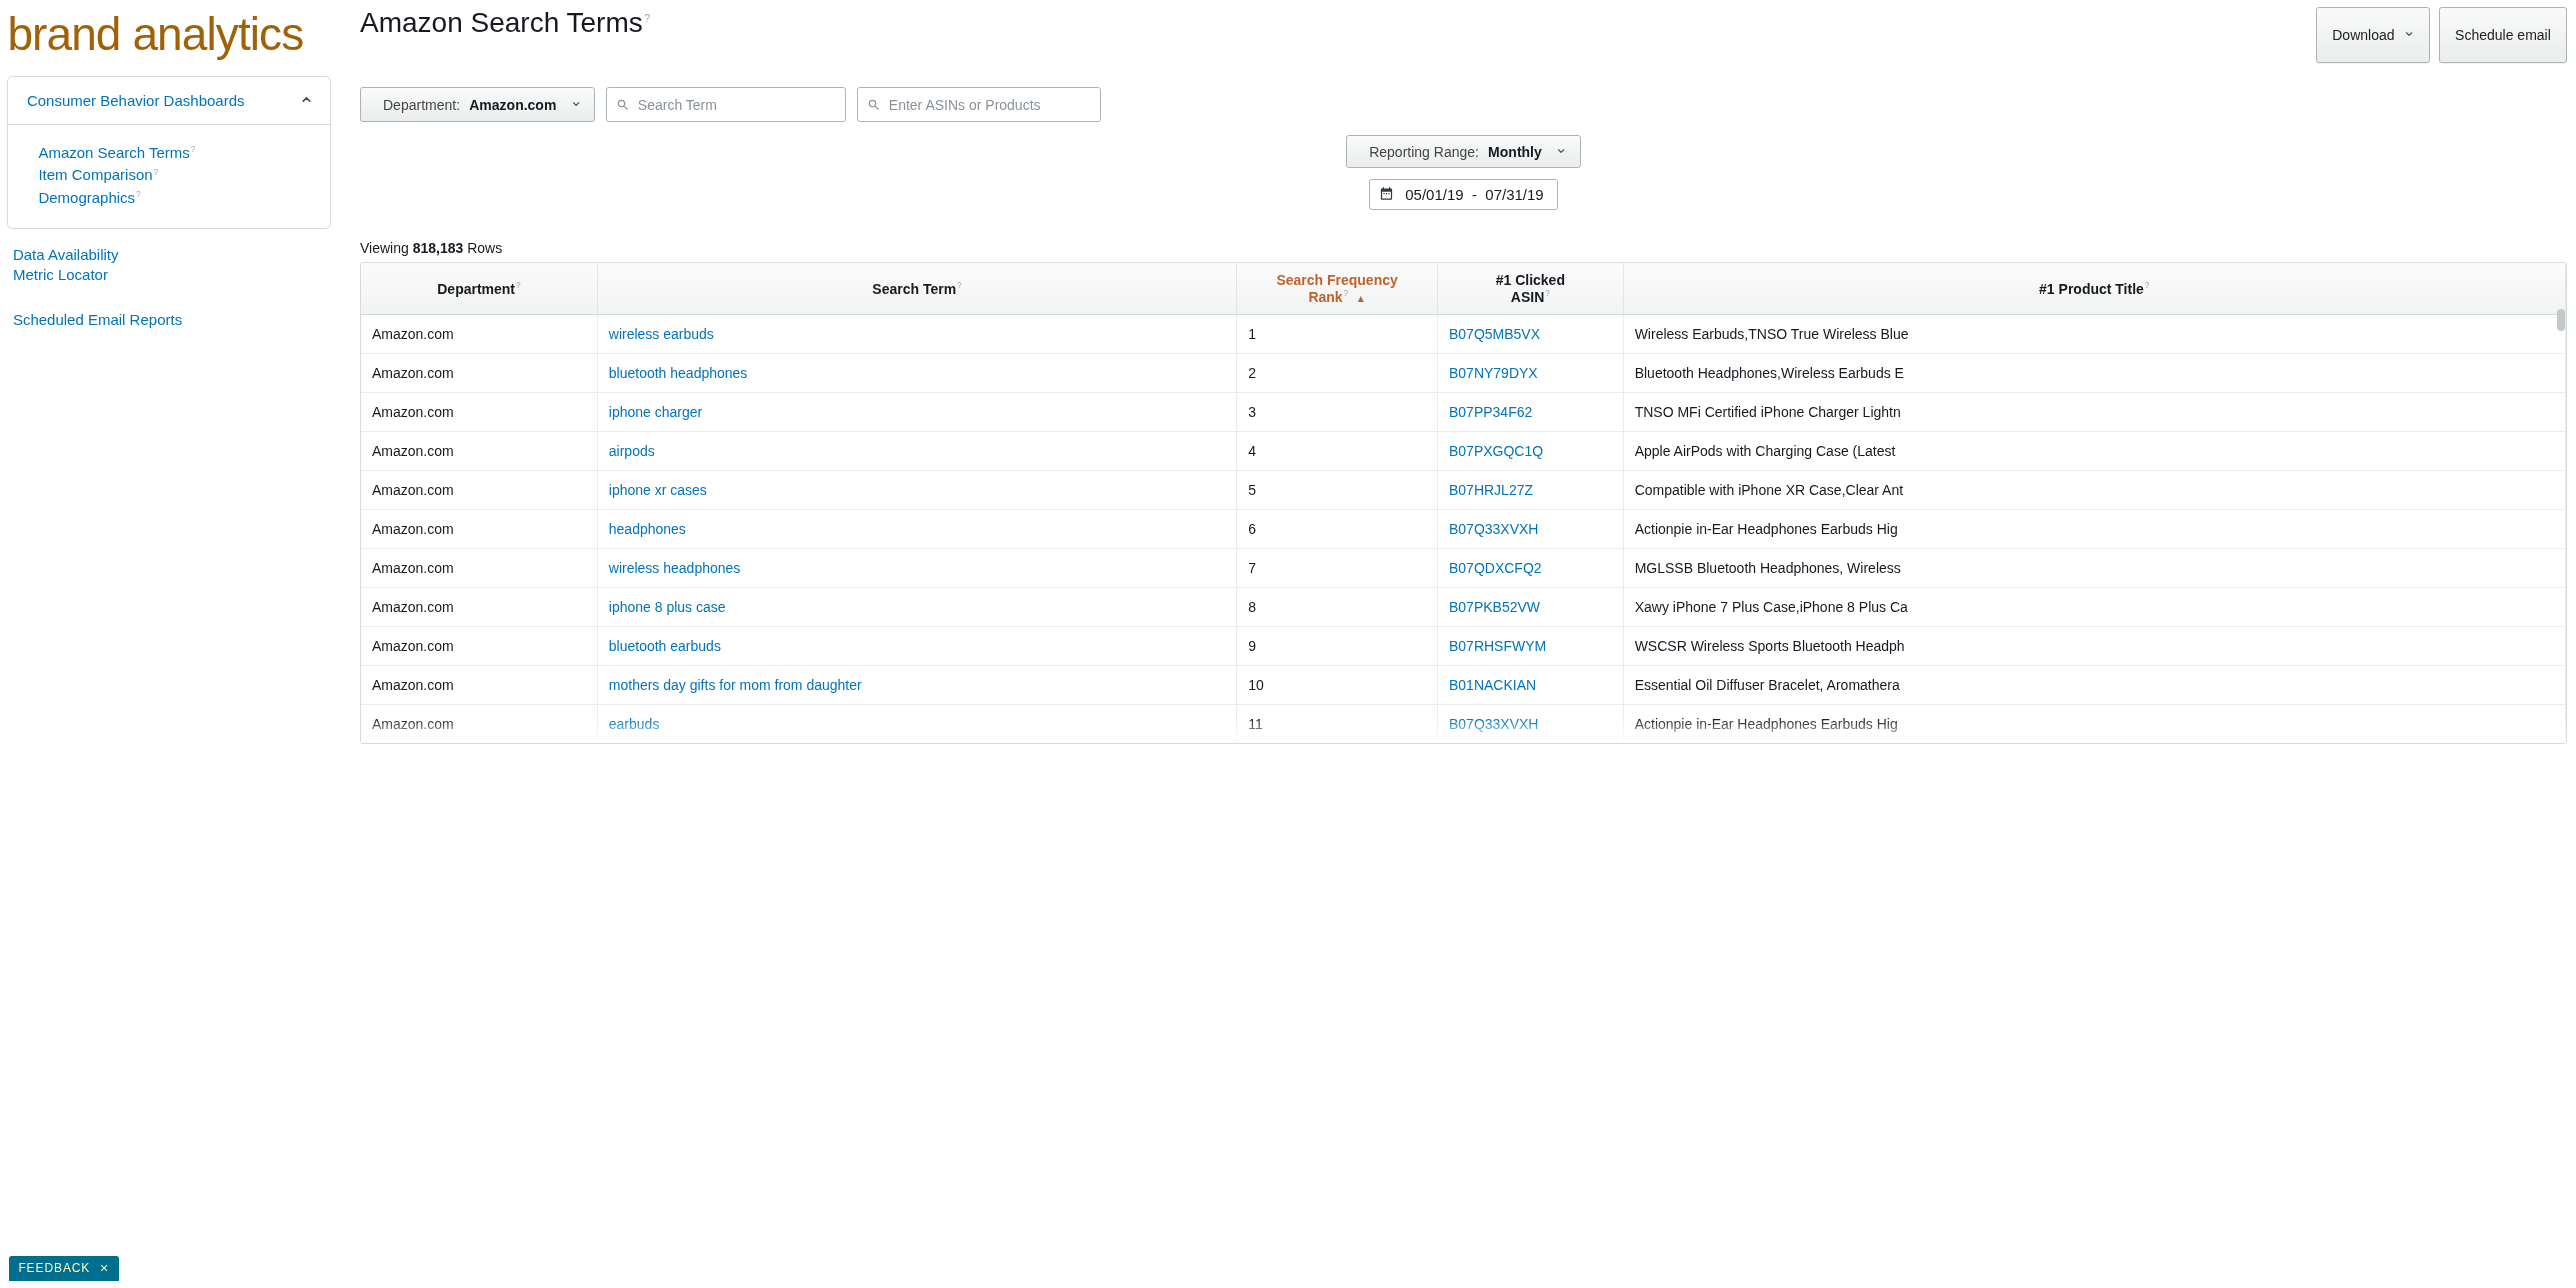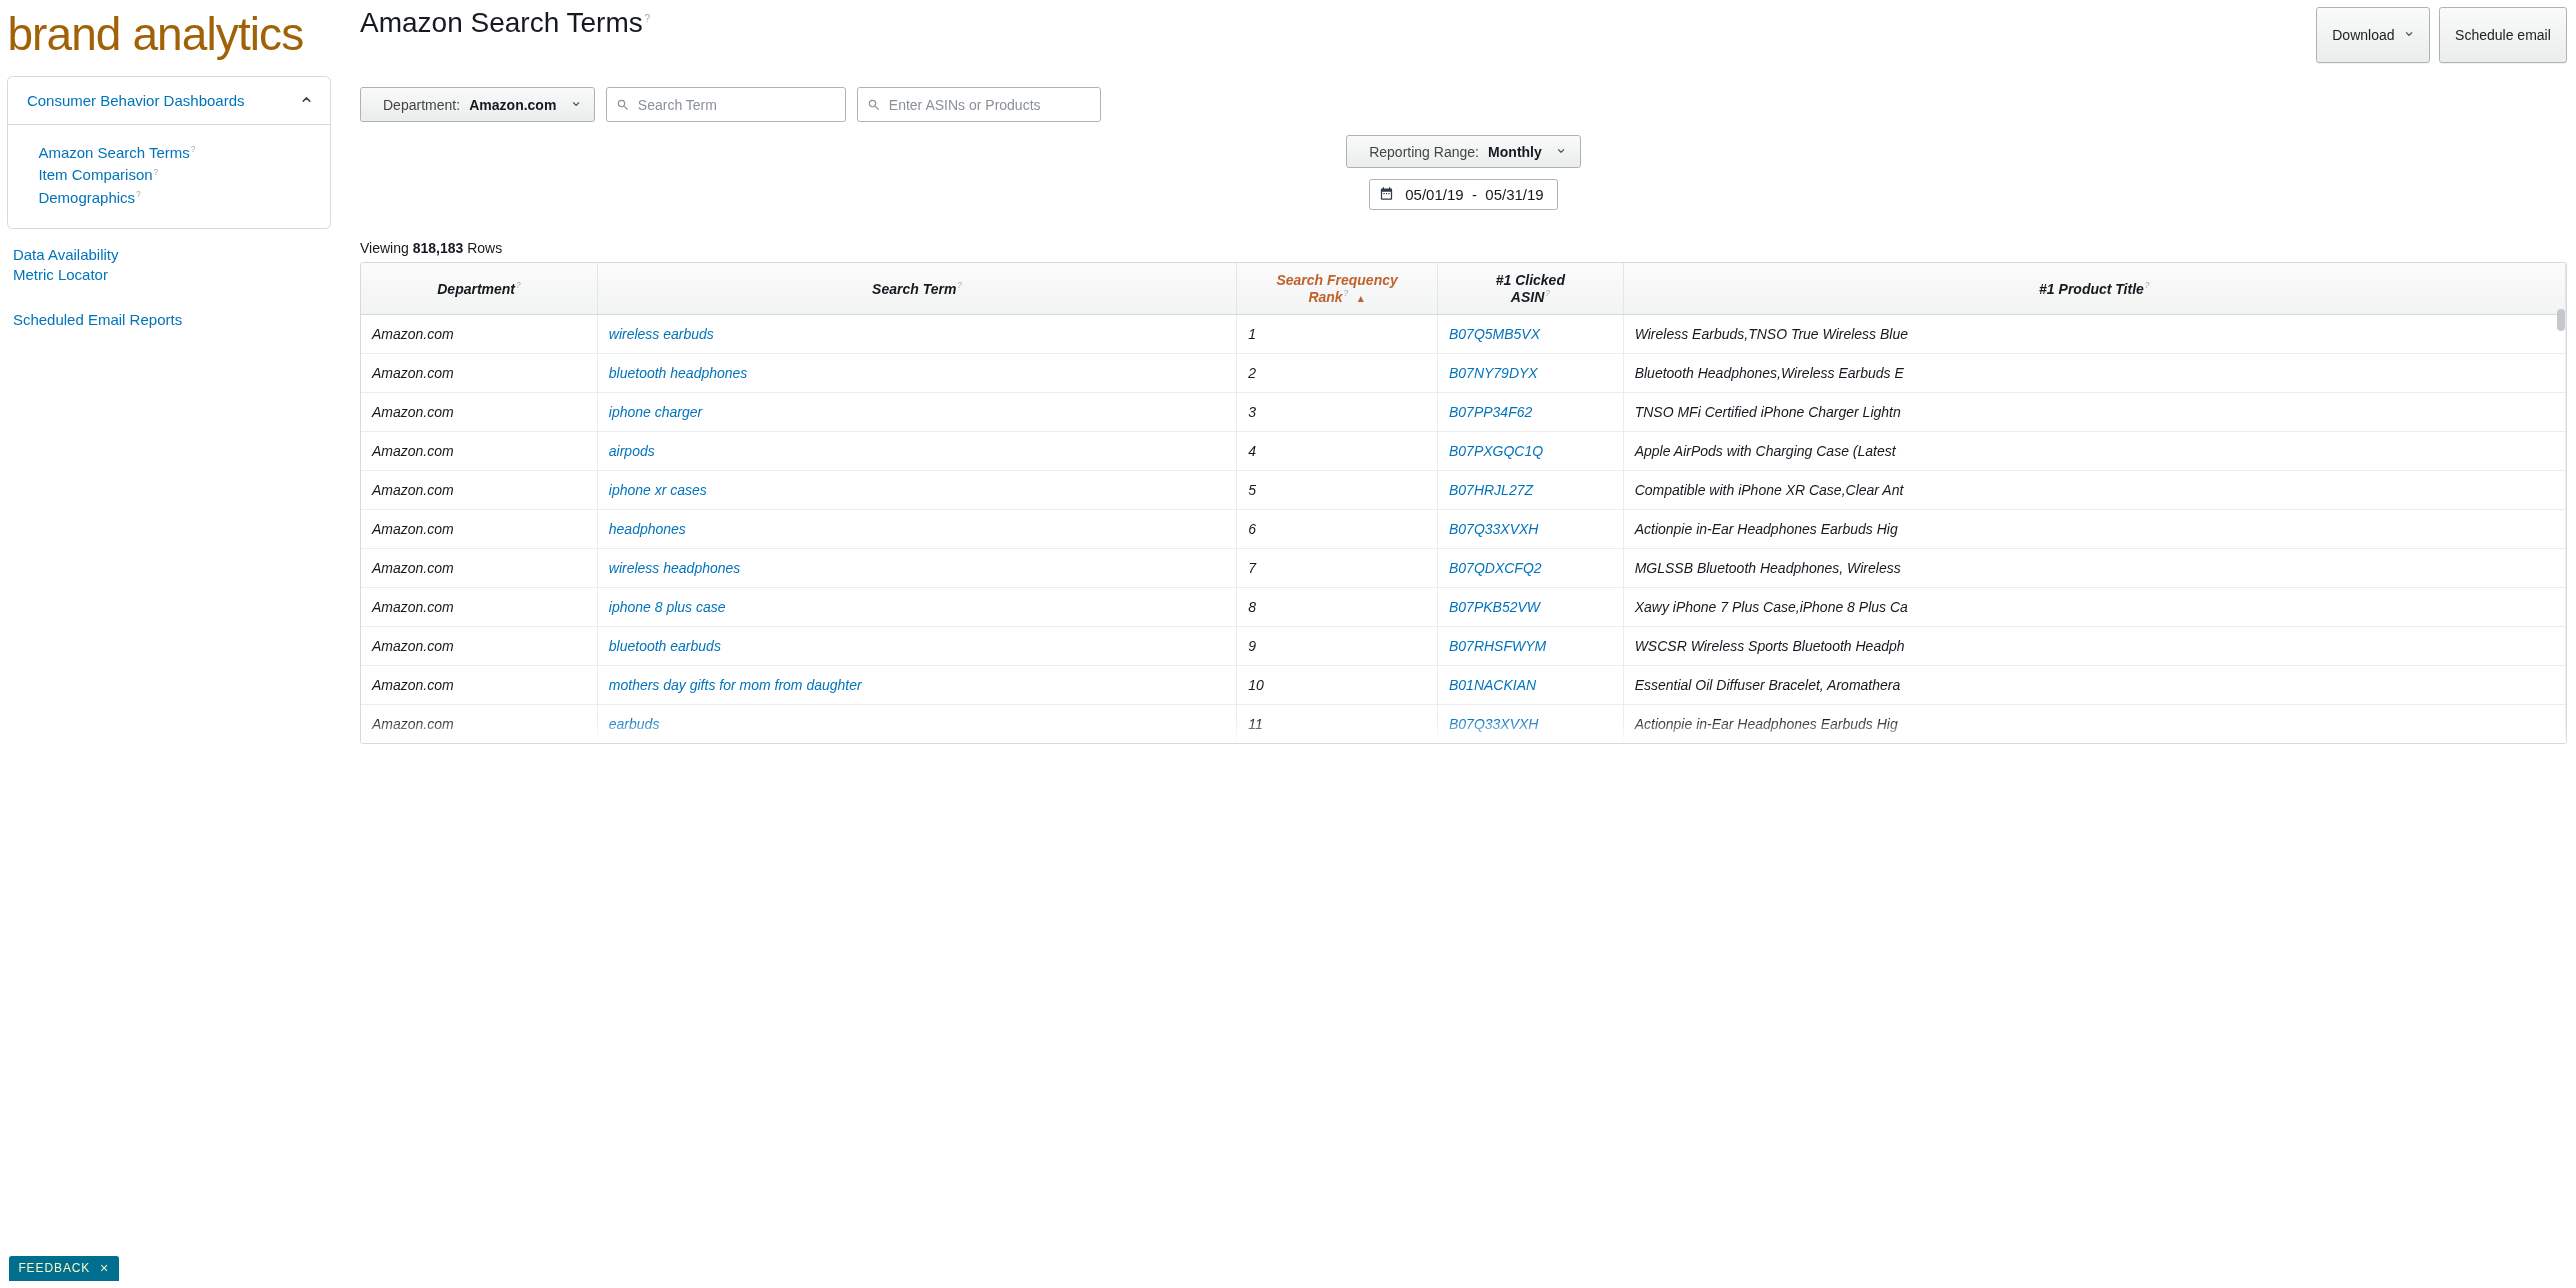--- a/index.html
+++ b/index.html
@@ -36,21 +36,21 @@
     .searchbox input{border:none;outline:none;font-size:14px;flex:1;color:#333;background:transparent;}
     .searchbox input::placeholder{color:#8a9199;}
     .row2{display:flex;gap:11px;align-items:center;margin-bottom:30px;flex-direction:column;}
     .datebox{display:inline-flex;align-items:center;gap:11px;border:0.9px solid #aeb3b7;border-radius:2.8px;padding:5.5px 13px 5.5px 9.2px;background:#fff;font-size:15px;}
     .datebox .calicon{font-size:15px;color:#2e3a45;}
     .datebox .range{color:#16191f;}
     .viewing{font-size:14px;color:#16191f;margin-bottom:5.5px;}
     .viewing .count{font-weight:700;}
     .tablewrap{border:0.9px solid #d5dbdb;border-radius:2.8px;overflow:hidden;position:relative;}
     .tablescroll{overflow-x:auto;}
-    table{border-collapse:collapse;width:100%;min-width:1424px;font-style:italic;}
+    table{border-collapse:collapse;width:100%;min-width:1424px;}
     thead th{background:linear-gradient(#fbfbfb,#f2f3f3);border-bottom:0.9px solid #d5dbdb;border-right:0.9px solid #e3e6e8;padding:9.2px 11px;font-weight:700;font-size:14px;text-align:center;color:#16191f;position:relative;}
     thead th.sorted{color:#c0622c;}
     thead th .q{font-size:8.3px;vertical-align:super;color:#9aa;margin-left:0.9px;font-weight:400;}
     thead th .sortarr{color:#c0622c;font-size:10.2px;margin-left:3.7px;}
     tbody td{border-bottom:0.9px solid #eaeded;border-right:0.9px solid #eaeded;padding:11px 11px;font-size:14px;color:#16191f;vertical-align:middle;white-space:nowrap;overflow:hidden;text-overflow:ellipsis;}
     tbody tr:last-child td{border-bottom:none;}
     .col-dept{width:153px;}
     .col-term{width:414px;}
     .col-rank{width:130px;}
     .col-asin{width:116px;}
@@ -149,21 +149,21 @@
       </div>
       <div class="datebox">
         <span class="calicon">
           <svg width="15" height="15" viewBox="0 0 24 24" fill="#2e3a45">
               <path d="M7 11h2v2H7zm4 0h2v2h-2zm4 0h2v2h-2zM5 22h14c1.1 0 2-.9 2-2V6c0-1.1-.9-2-2-2h-1V2h-2v2H8V2H6v2H5c-1.1 0-2 .9-2 2v14c0 1.1.9 2 2 2zM5 9h14v11H5V9z"></path>
             </svg>
         </span>
         <span class="range">
           <span>05/01/19</span>
           &nbsp;-&nbsp;
-          <span>05/31/19</span>
+          <span>07/31/19</span>
         </span>
       </div>
     </div>
 
     <div class="viewing">
       <span>Viewing </span><span class="count">818,183</span><span> Rows</span>
     </div>
 
     <div class="tablewrap">
       <div class="tablescroll">

